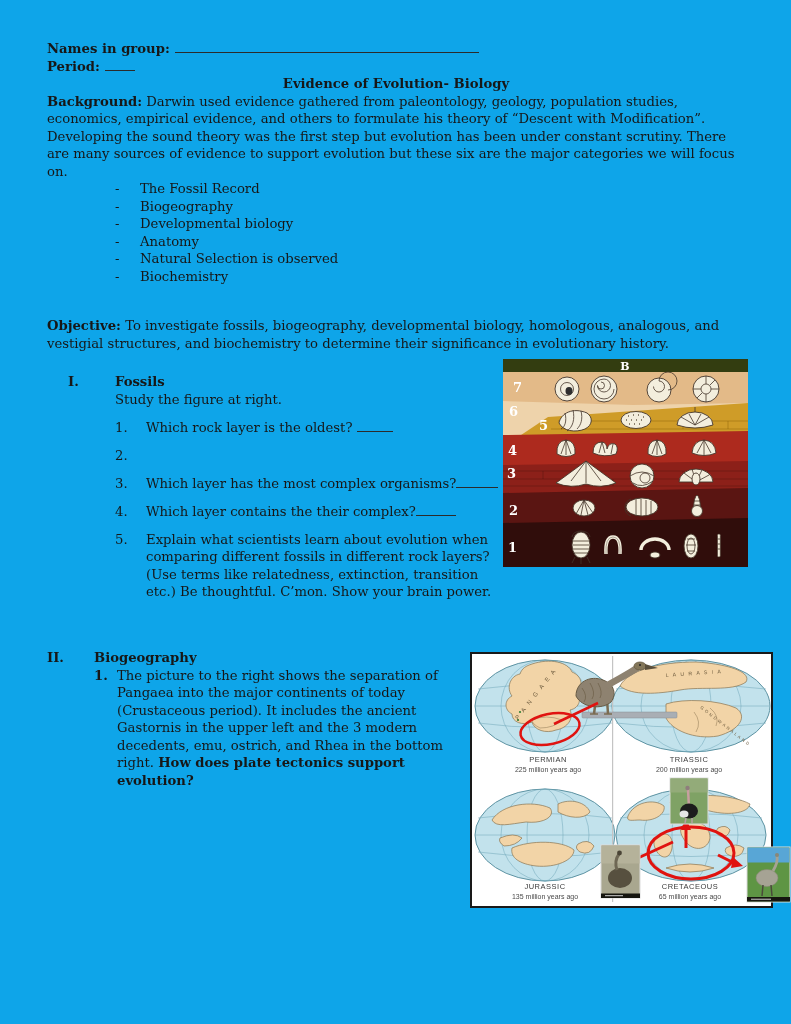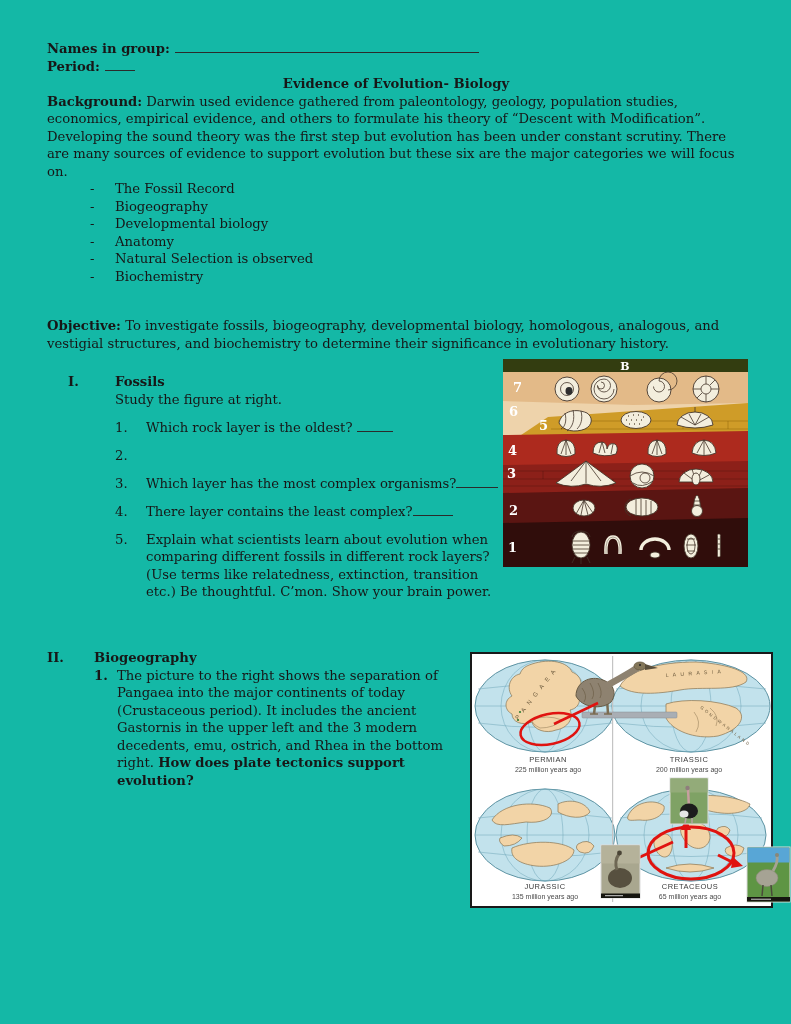--- a/index.html
+++ b/index.html
@@ -1,30 +1,30 @@
 <!DOCTYPE html>
 <html><head>
 <meta charset="utf-8">
 <style>
   html,body{margin:0;padding:0;background:#ffffff;}
   .page{
-    position:relative;width:791px;height:1024px;background:#14b8a6;
+    position:relative;width:791px;height:1024px;background:#0ea5e9;
     font-family:"DejaVu Serif","Liberation Serif",serif;
     font-size:13.2px;line-height:17.5px;color:#171717;
     padding:40px 46px 0 47px;box-sizing:border-box;overflow:hidden;
   }
   .b{font-weight:bold;}
   .blank{display:inline-block;border-bottom:1.4px solid #2b2b2b;height:12px;vertical-align:baseline;}
   .names-blank{width:304px;margin-left:5px;}
   .period-blank{width:30px;margin-left:5px;}
   .title{text-align:center;}
   .para{margin:0;}
   .bg-para{width:700px;}
   .obj-para{margin-top:32px;width:700px;}
-  .bullets{margin-left:43px;}
+  .bullets{margin-left:68px;}
   .bullet .dash{display:inline-block;width:25px;}
   .sec{display:flex;margin-left:21px;margin-top:21px;}
   .roman{width:47px;flex:none;}
   .content{flex:1;}
   .q{display:flex;margin-top:10.5px;}
   .qnum{width:23px;flex:none;}
   .qtext{white-space:nowrap;margin-left:8px;}
   .qtext-wrap{white-space:normal;width:352px;margin-left:8px;}
   .qblank{border-bottom:1.4px solid #2b2b2b;display:inline-block;height:12px;}
   .w36{width:36px;} .w38{width:38px;} .w42{width:42px;} .w40{width:40px;}
@@ -83,21 +83,21 @@
       </div>
       <div class="q">
         <span class="qnum">2.</span>
       </div>
       <div class="q">
         <span class="qnum">3.</span>
         <span class="qtext"><span>Which layer has the most complex organisms?</span><span class="qblank w42"></span></span>
       </div>
       <div class="q">
         <span class="qnum">4.</span>
-        <span class="qtext"><span>There layer contains the least complex?</span><span class="qblank w40"></span></span>
+        <span class="qtext"><span>Which layer contains the their complex?</span><span class="qblank w40"></span></span>
       </div>
       <div class="q">
         <span class="qnum">5.</span>
         <span class="qtext-wrap">Explain what scientists learn about evolution when comparing different fossils in different rock layers? (Use terms like relatedness, extinction, transition etc.) Be thoughtful.  C’mon. Show your brain power.</span>
       </div>
     </div>
   </div>
 
   <svg class="fossil-fig" width="245" height="208" viewBox="0 0 245 208">
 

